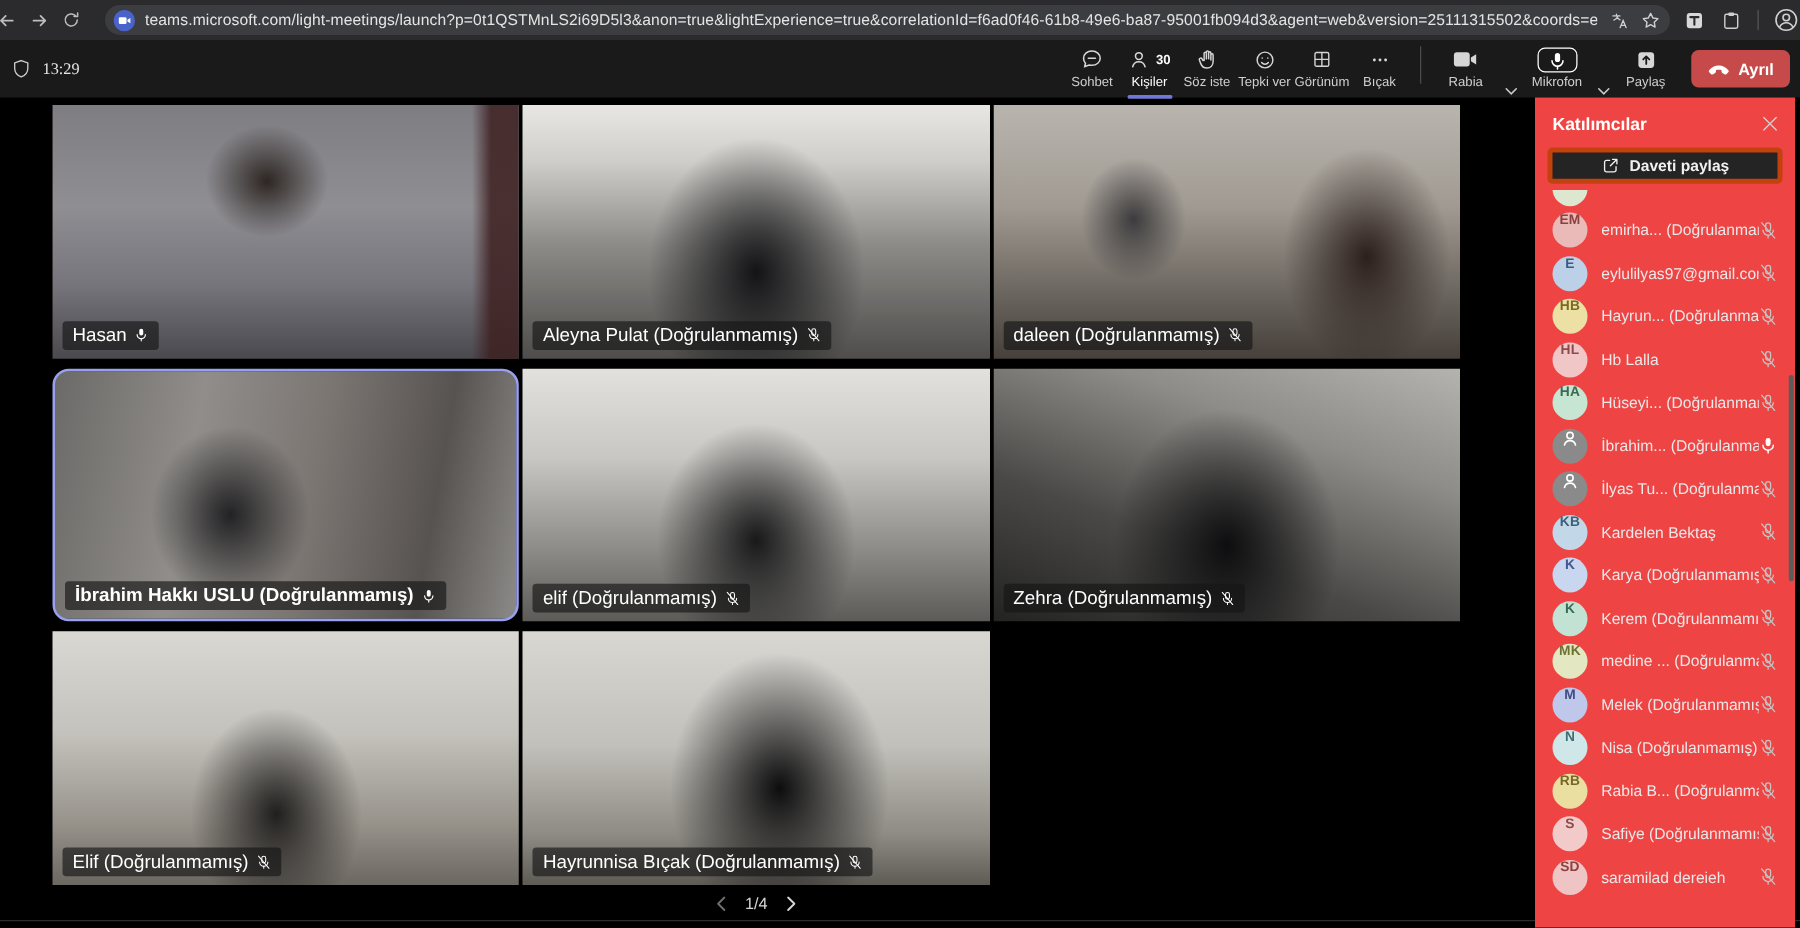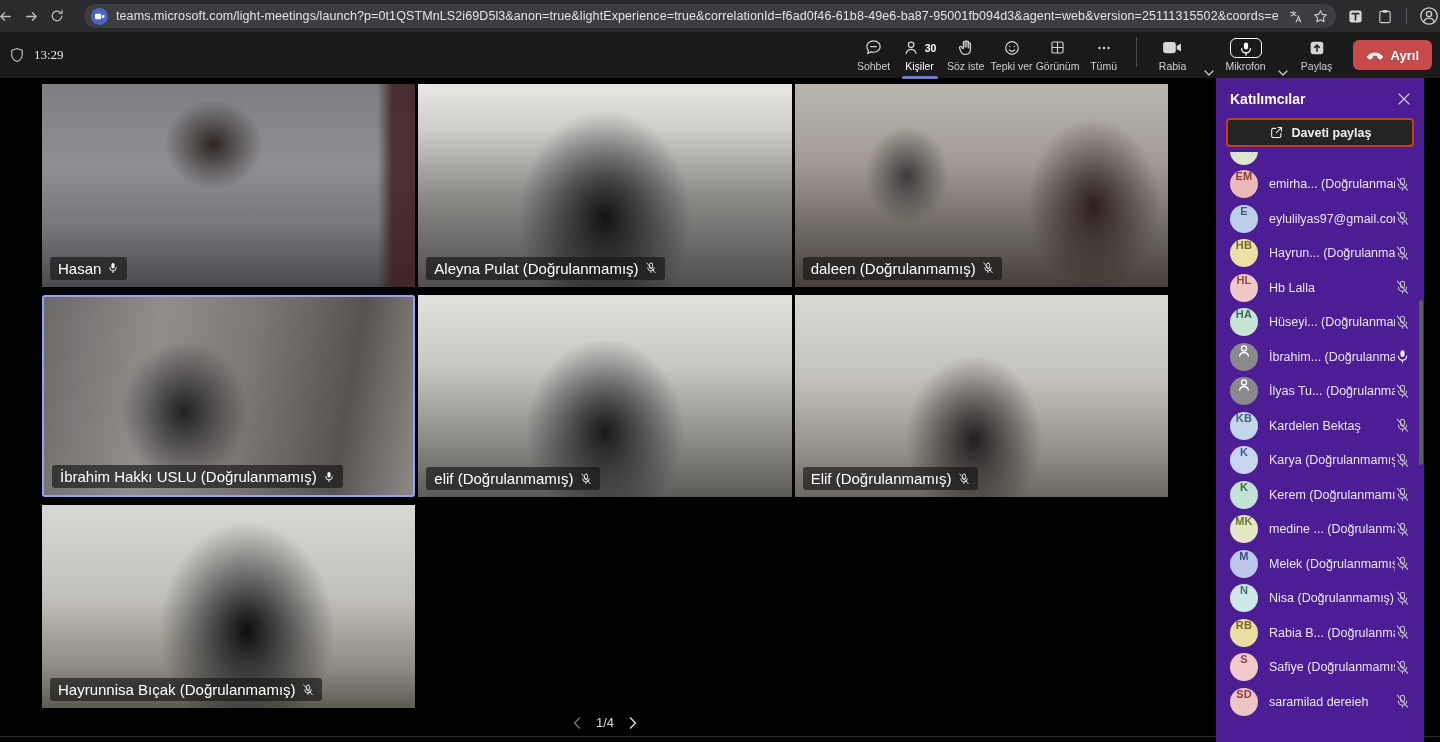--- a/index.html
+++ b/index.html
@@ -28,21 +28,21 @@
   .tbtn.active::after { content:""; position:absolute; left:4px; right:4px; bottom:-3px; height:3px; border-radius:2px; background:#7177d8; }
   .tbadge { font-size:10.5px; color:#fff; margin-left:2px; font-weight:bold; }
   .tb-sep { width:1px; height:30px; background:#4a4a4a; margin:0 8px 6px; align-self:center; }
   .chev-btn { width:16px; display:flex; align-items:flex-start; justify-content:center; padding-top:10px; color:#c9c9c9; cursor:pointer; }
   .mic-frame { border:1.6px solid #fff; border-radius:6px; padding:2px 7px 0; }
   .leave-btn { margin-left:10px; margin-bottom:0; align-self:center; height:30px; background:#c64a4a; border-radius:6px; display:flex; align-items:center; gap:7px; padding:0 13px; color:#fff; font-size:13px; font-weight:bold; cursor:pointer; }
 
   
   .video-grid { position:absolute; left:42px; top:84px; width:1126px; height:624px; display:grid; grid-template-columns:repeat(3,1fr); grid-template-rows:repeat(3,1fr); gap:8px 3px; }
   .tile { position:relative; overflow:hidden; background:#222; }
-  .tile.active { border:2px solid #98a0f0; border-radius:3px; }
+  .tile.active { border:2px solid #98a0f0; border-radius:13px;font-weight:bold; }
   .tile-label { position:absolute; left:8px; bottom:7px; background:rgba(22,22,22,.65); border-radius:3px; padding:3px 8px; display:flex; align-items:center; gap:6px; color:#fff; font-size:15px; white-space:nowrap; }
   .tile-mic { display:flex; color:#fff; }
   .tile-mic svg { width:12px; height:12px; }
   .tile-avatar { display:none; position:absolute; left:50%; top:50%; transform:translate(-50%,-50%); width:96px; height:96px; border-radius:50%; background:#dbe7ea; color:#2f4d59; font-size:34px; align-items:center; justify-content:center; letter-spacing:1px; }
   .tile.has-avatar .tile-avatar { display:flex; }
 
   .t1 { background:radial-gradient(ellipse 70px 64px at 46% 30%, rgba(40,32,28,.95), rgba(40,32,28,0) 70%), linear-gradient(90deg, rgba(61,31,32,0) 90%, rgba(61,31,32,.85) 94%), linear-gradient(180deg,#7d7d82 0%,#8f8e93 40%,#77767c 70%,#4a494e 100%); }
   .t2 { background:radial-gradient(ellipse 120px 150px at 50% 66%, rgba(15,15,18,.96), rgba(15,15,18,0) 72%), linear-gradient(180deg,#e8e7e3 0%,#cfceca 22%,#8c8b88 55%,#4e4d4b 100%); }
   .t3 { background:radial-gradient(ellipse 95px 125px at 80% 60%, rgba(35,22,20,.9), rgba(35,22,20,0) 70%), radial-gradient(ellipse 60px 70px at 30% 45%, rgba(30,30,35,.75), rgba(30,30,35,0) 70%), linear-gradient(180deg,#b9b5ae 0%,#a09a92 40%,#6a645e 75%,#463f3a 100%); }
   .t4 { background:radial-gradient(ellipse 88px 98px at 38% 58%, rgba(25,25,28,.92), rgba(25,25,28,0) 72%), linear-gradient(100deg,#6c6a68 0%,#908d8a 30%,#7b7672 55%,#575350 80%,#8c8a88 100%); }
@@ -53,25 +53,25 @@
   .t9 { background:radial-gradient(ellipse 125px 155px at 55% 62%, rgba(8,8,10,.97), rgba(8,8,10,0) 70%), linear-gradient(180deg,#d9d7d2 0%,#c2c0ba 45%,#8e8b84 80%,#5e5b55 100%); }
 
   
   .pagination { position:absolute; left:42px; top:715px; width:1126px; display:flex; align-items:center; justify-content:center; gap:15px; color:#d6d6d6; font-size:13px; }
   .pg-arrow { display:flex; cursor:pointer; }
   .pg-arrow.prev { color:#6e6e6e; }
   .pg-arrow.next { color:#d6d6d6; }
   .bottom-line { position:absolute; left:0; bottom:5px; width:1440px; height:1px; background:#2c2c2c; }
 
   
-  .panel { position:absolute; right:16px; top:78px; width:208px; height:664px; background:#4c1d95; overflow:hidden; }
+  .panel { position:absolute; right:4px; top:78px; width:208px; height:664px; background:#ef4444; overflow:hidden; }
   .panel-header { display:flex; align-items:center; padding:13px 14px 9px; }
   .panel-title { color:#fff; font-size:14px; font-weight:bold; }
   .panel-close { margin-left:auto; color:#cfcfcf; display:flex; cursor:pointer; }
-  .invite-btn { margin:2px 10px 0; height:29px; border:2px solid #c2410c; border-radius:4px; background:#242424; display:flex; align-items:center; justify-content:center; gap:8px; color:#f0f0f0; font-size:12.5px; font-weight:bold; cursor:pointer; }
+  .invite-btn { margin:2px 10px 0; height:29px; border:4px solid #c2410c; border-radius:4px; background:#242424; display:flex; align-items:center; justify-content:center; gap:8px; color:#f0f0f0; font-size:12.5px; font-weight:bold; cursor:pointer; }
   .plist { margin-top:5px; }
   .partial-row { height:15px; position:relative; overflow:hidden; }
   .partial-avatar { position:absolute; left:14px; top:-15px; width:28px; height:28px; border-radius:50%; background:#dde6cf; }
   .prow { height:34.5px; display:flex; align-items:center; padding:0 14px; cursor:pointer; }
   .pavatar { width:28px; height:28px; border-radius:50%; display:flex; justify-content:center; flex:0 0 auto; }
   .pinit { font-size:11px; font-weight:bold; letter-spacing:.2px; }
   .pperson { display:none; }
   .prow.generic .pperson { display:block; width:16px; height:16px; }
   .prow.generic .pavatar { background:#8a8a8a !important; }
   .pname { margin-left:11px; color:#e8e8e8; font-size:12.5px; white-space:nowrap; overflow:hidden; flex:1 1 auto; }
@@ -205,21 +205,21 @@
       <span class="tlabel">Görünüm</span>
     </div>
     <div class="tbtn">
       <span class="ticon">
         <svg width="18" height="18" viewBox="0 0 20 20" fill="currentColor">
             <circle cx="5" cy="10" r="1.3"></circle>
             <circle cx="10" cy="10" r="1.3"></circle>
             <circle cx="15" cy="10" r="1.3"></circle>
           </svg>
       </span>
-      <span class="tlabel">Tümü</span>
+      <span class="tlabel">Bıçak</span>
     </div>
 
     <span class="tb-sep"></span>
 
     <div class="tbtn" style="width:52px">
       <span class="ticon">
         <svg width="21" height="15" viewBox="0 0 22 16" fill="currentColor">
             <rect x="1" y="2" width="13.5" height="12" rx="2.5"></rect>
             <path d="M15.5 6.3l4.5-2.6v8.6l-4.5-2.6z"></path>
           </svg>
@@ -342,20 +342,35 @@
             <rect x="5.9" y="1.4" width="4.2" height="7.2" rx="2.1"></rect>
             <path d="M3.6 7.6a4.4 4.4 0 0 0 8.8 0"></path>
             <path d="M8 12v2.2"></path>
             <path d="M2.4 1.2l11.2 13"></path>
           </svg>
       </span>
     </div>
   </div>
 
 
+  <div class="tile t7 muted">
+
+    <div class="tile-label">
+      <span class="tile-name">Zehra (Doğrulanmamış)</span>
+      <span class="tile-mic">
+
+        <svg class="mic-off" viewBox="0 0 16 16" fill="none" stroke="currentColor" stroke-width="1.1" stroke-linecap="round">
+            <rect x="5.9" y="1.4" width="4.2" height="7.2" rx="2.1"></rect>
+            <path d="M3.6 7.6a4.4 4.4 0 0 0 8.8 0"></path>
+            <path d="M8 12v2.2"></path>
+            <path d="M2.4 1.2l11.2 13"></path>
+          </svg>
+      </span>
+    </div>
+  </div>
 
   <div class="tile t8 muted">
 
     <div class="tile-label">
       <span class="tile-name">Elif (Doğrulanmamış)</span>
       <span class="tile-mic">
 
         <svg class="mic-off" viewBox="0 0 16 16" fill="none" stroke="currentColor" stroke-width="1.1" stroke-linecap="round">
             <rect x="5.9" y="1.4" width="4.2" height="7.2" rx="2.1"></rect>
             <path d="M3.6 7.6a4.4 4.4 0 0 0 8.8 0"></path>

